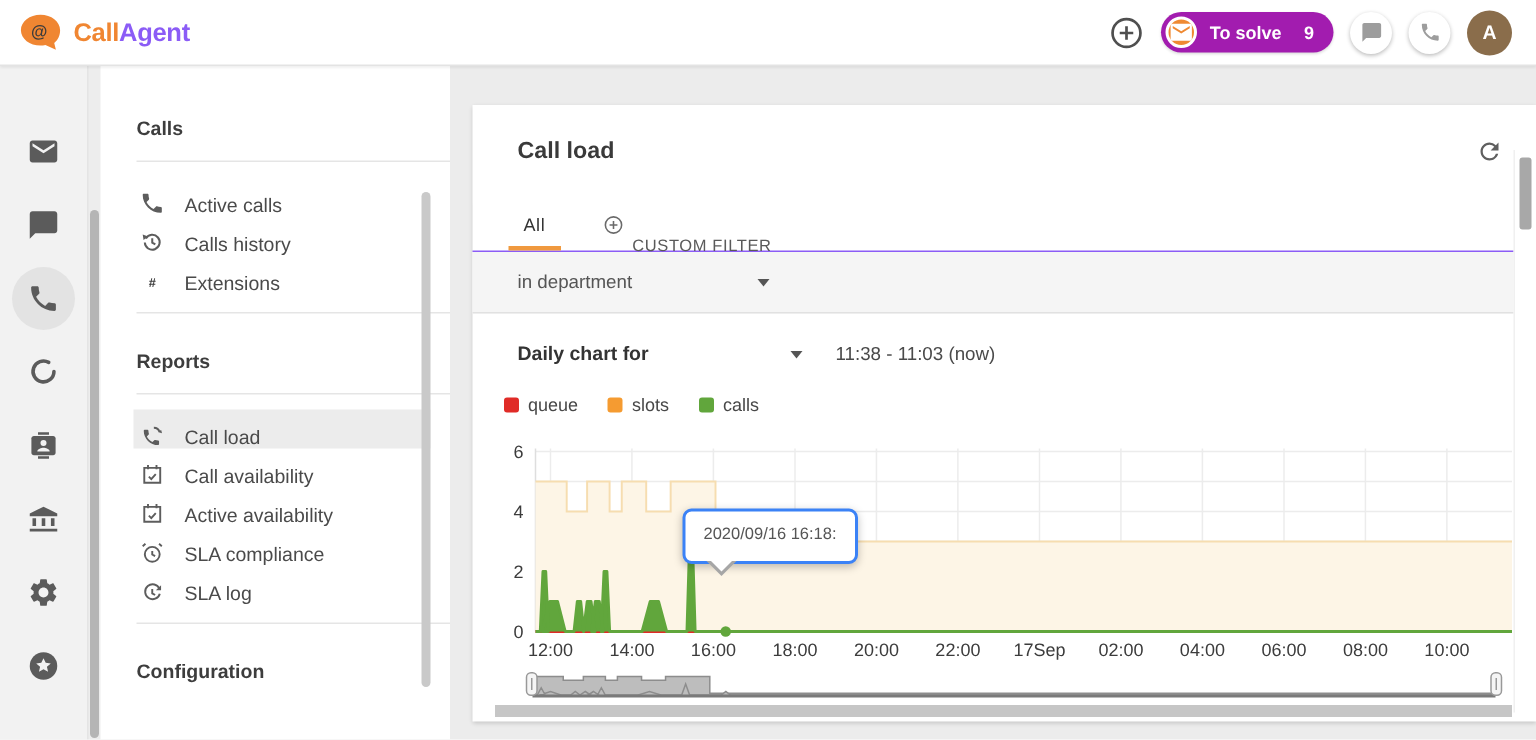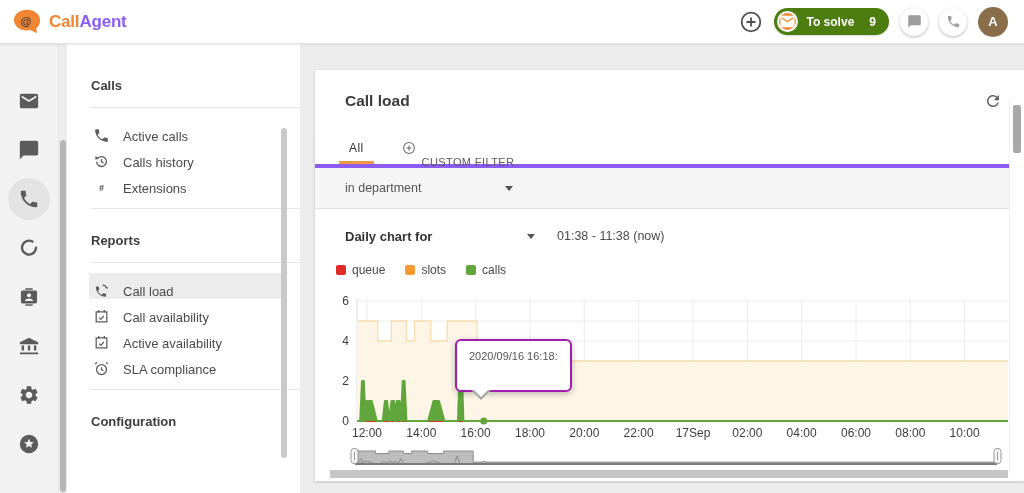--- a/index.html
+++ b/index.html
@@ -9,21 +9,21 @@
   
   .top-header { position:absolute; left:0; top:0; width:1024px; height:44px; background:#fff;
     border-bottom:1px solid #e3e3e3; box-shadow:0 1px 2px rgba(0,0,0,.08); z-index:20;
     display:flex; align-items:center; justify-content:space-between; padding:0 16px 0 12px; }
   .logo { display:flex; align-items:center; gap:7px; cursor:pointer; }
   .logo svg { width:30px; height:28px; }
   .logo-text { font-size:17px; font-weight:bold; letter-spacing:-.2px; }
   .lg-live { color:#f08632; } .lg-agent { color:#8b5cf6;text-align:right; }
   .hdr-right { display:flex; align-items:center; gap:11px; }
   .hdr-plus { width:24px; height:24px; color:#4f4f4f; cursor:pointer; }
-  .tosolve { height:27px; border-radius:14px; background:#4d7c0f; color:#fff; display:flex; align-items:center;
+  .tosolve { height:27px; border-radius:14px; background:#a21caf; color:#fff; display:flex; align-items:center;
     padding:0 13px 0 3px; gap:9px; font-size:12px; font-weight:bold; cursor:pointer; box-shadow:0 1px 2px rgba(0,0,0,.15); }
   .ts-ic { width:21px; height:21px; border-radius:50%; background:#ef8a33; border:2px solid #fff;
     display:flex; align-items:center; justify-content:center; }
   .ts-ic svg { width:11px; height:11px; color:#fff; }
   .ts-count { margin-left:6px; }
   .hdr-circle { width:28px; height:28px; border-radius:50%; background:#fff; box-shadow:0 1px 3px rgba(0,0,0,.28);
     display:flex; align-items:center; justify-content:center; color:#9d9d9d; cursor:pointer; }
   .hdr-circle svg { width:15px; height:15px; }
   .avatar { width:30px; height:30px; border-radius:50%; background:#8a6d4b; color:#fff; font-weight:bold;
     font-size:13px; display:flex; align-items:center; justify-content:center; cursor:pointer; }
@@ -50,21 +50,21 @@
   .ni-icon { width:17px; height:17px; color:#5d5d5d; flex:none; }
   .nav-sb-thumb { position:absolute; right:13px; top:84px; width:6px; height:330px; background:#c9c9c9; border-radius:3px; }
 
   
   .card { position:absolute; left:315px; top:70px; width:709px; height:411px; background:#fff;
     box-shadow:0 1px 3px rgba(0,0,0,.18); }
   .card-head { height:62px; display:flex; align-items:center; justify-content:space-between; padding:0 22px 0 30px; }
   .page-title { font-size:15.5px; font-weight:bold; color:#3a3a3a; }
   .refresh-btn { width:18px; height:18px; color:#5f5f5f; cursor:pointer; }
 
-  .tabs { display:flex; height:36px; padding-left:24px; border-bottom:4px solid #8b5cf6;
+  .tabs { display:flex; height:36px; padding-left:24px; border-bottom:1px solid #8b5cf6;
     box-shadow:0 2px 2px -1px rgba(0,0,0,.06); position:relative; }
   .tab { display:flex; align-items:center; gap:6px; padding:0 10px; margin-right:18px; font-size:12px;
     color:#5a5a5a; cursor:pointer; position:relative; letter-spacing:.4px; }
   .tab.active { color:#333; }
   .tab.active::after { content:''; position:absolute; left:0; right:0; bottom:0; height:3px; background:#f0993e; }
   .tab-ic { width:14px; height:14px; color:#6a6a6a; }
   .tab-upper .tab-label { text-transform:uppercase; font-size:11px;margin-top:28px; }
 
   .filterbar { height:41px; background:#f5f5f5; border-bottom:1px solid #e1e1e1; display:flex; align-items:center;
     padding-left:30px; font-size:12.5px; color:#555; position:relative; cursor:pointer; }
@@ -79,22 +79,22 @@
 
   .legend { margin:16px 0 0 21px; display:flex; align-items:center; }
   .lg-item { display:flex; align-items:center; margin-right:20px; cursor:pointer; }
   .lg-sq { width:10px; height:10px; border-radius:2px; margin-right:6px; }
   .lg-label { font-size:12px; color:#484848; }
 
   .chartwrap { position:relative; margin:13px 0 0 15px; width:678px; }
   .chartwrap svg { display:block; }
   svg text { font-family:"Liberation Sans", sans-serif; font-size:12px; fill:#3c3c3c; }
 
-  .tooltip { position:absolute; left:125px; top:49px; background:#fff; border:2px solid #a21caf; border-radius:6px;
-    box-shadow:0 2px 6px rgba(0,0,0,.25); padding:7px 12px 24px; font-size:11px; color:#4d4d4d;
+  .tooltip { position:absolute; left:125px; top:49px; background:#fff; border:2px solid #3b82f6; border-radius:6px;
+    box-shadow:0 2px 6px rgba(0,0,0,.25); padding:7px 12px 8px; font-size:11px; color:#4d4d4d;
     line-height:1.62; z-index:5; min-width:108px; white-space:nowrap; }
   .tt-head { color:#555; }
   .tt-row b { font-weight:bold; }
   .tt-arrow  { position:absolute; left:14px; bottom:-10px; width:0; height:0;
     border:10px solid transparent; border-bottom:0; border-top-color:#a6a6a6; }
   .tt-arrow2 { position:absolute; left:16px; bottom:-7px; width:0; height:0;
     border:8px solid transparent; border-bottom:0; border-top-color:#fff; }
 
   .hscroll-row { margin-top:3px; height:8px; width:678px; background:#e7e7e7; position:relative; }
   .hthumb { position:absolute; left:0; top:0; height:8px; width:678px; background:#c6c6c6; }
@@ -282,20 +282,30 @@
       </div>
       <div class="nav-item">
         <span class="ni-icon icon">
           <svg viewBox="0 0 24 24">
             <circle cx="12" cy="13.5" r="7" fill="none" stroke="currentColor" stroke-width="1.8"></circle>
             <path fill="none" stroke="currentColor" stroke-width="1.8" d="M12 10.3v3.4l2.7 1.5M5.6 3.6L3 5.8M18.4 3.6L21 5.8"></path>
           </svg>
         </span>
         <span class="ni-label">SLA compliance</span>
       </div>
+      <div class="nav-item">
+        <span class="ni-icon icon">
+          <svg viewBox="0 0 24 24">
+            <path fill="none" stroke="currentColor" stroke-width="1.8" d="M18.8 9.3A7 7 0 1 0 19.1 13.8"></path>
+            <path fill="currentColor" d="M20.3 5.8v4.9h-4.9z"></path>
+            <path fill="none" stroke="currentColor" stroke-width="1.8" d="M12 9.5v4l2.7 1.6"></path>
+          </svg>
+        </span>
+        <span class="ni-label">SLA log</span>
+      </div>
     </div>
     <div class="nav-div"></div>
     <div class="nav-sec-title">Configuration</div>
     <div class="nav-sb-thumb"></div>
   </aside>
 
 <main class="card">
   <div class="card-head">
     <h1 class="page-title">Call load</h1>
     <span class="refresh-btn icon" id="ic-refresh">
@@ -321,21 +331,21 @@
     </div>
 
   <div class="filterbar">
     <span>in department</span>
     <span class="caret filter-caret"></span>
   </div>
 
   <div class="chart-head">
     <span class="ch-title">Daily chart for</span>
     <span class="caret ch-caret"></span>
-    <span class="ch-range">01:38 - 11:38 (now)</span>
+    <span class="ch-range">11:38 - 11:03 (now)</span>
   </div>
 
   <div class="legend" id="legend">
       <span class="lg-item">
         <span class="lg-sq" style="background: rgb(224, 43, 39);"></span>
         <span class="lg-label">queue</span>
       </span>
       <span class="lg-item">
         <span class="lg-sq" style="background: rgb(245, 155, 49);"></span>
         <span class="lg-label">slots</span>

